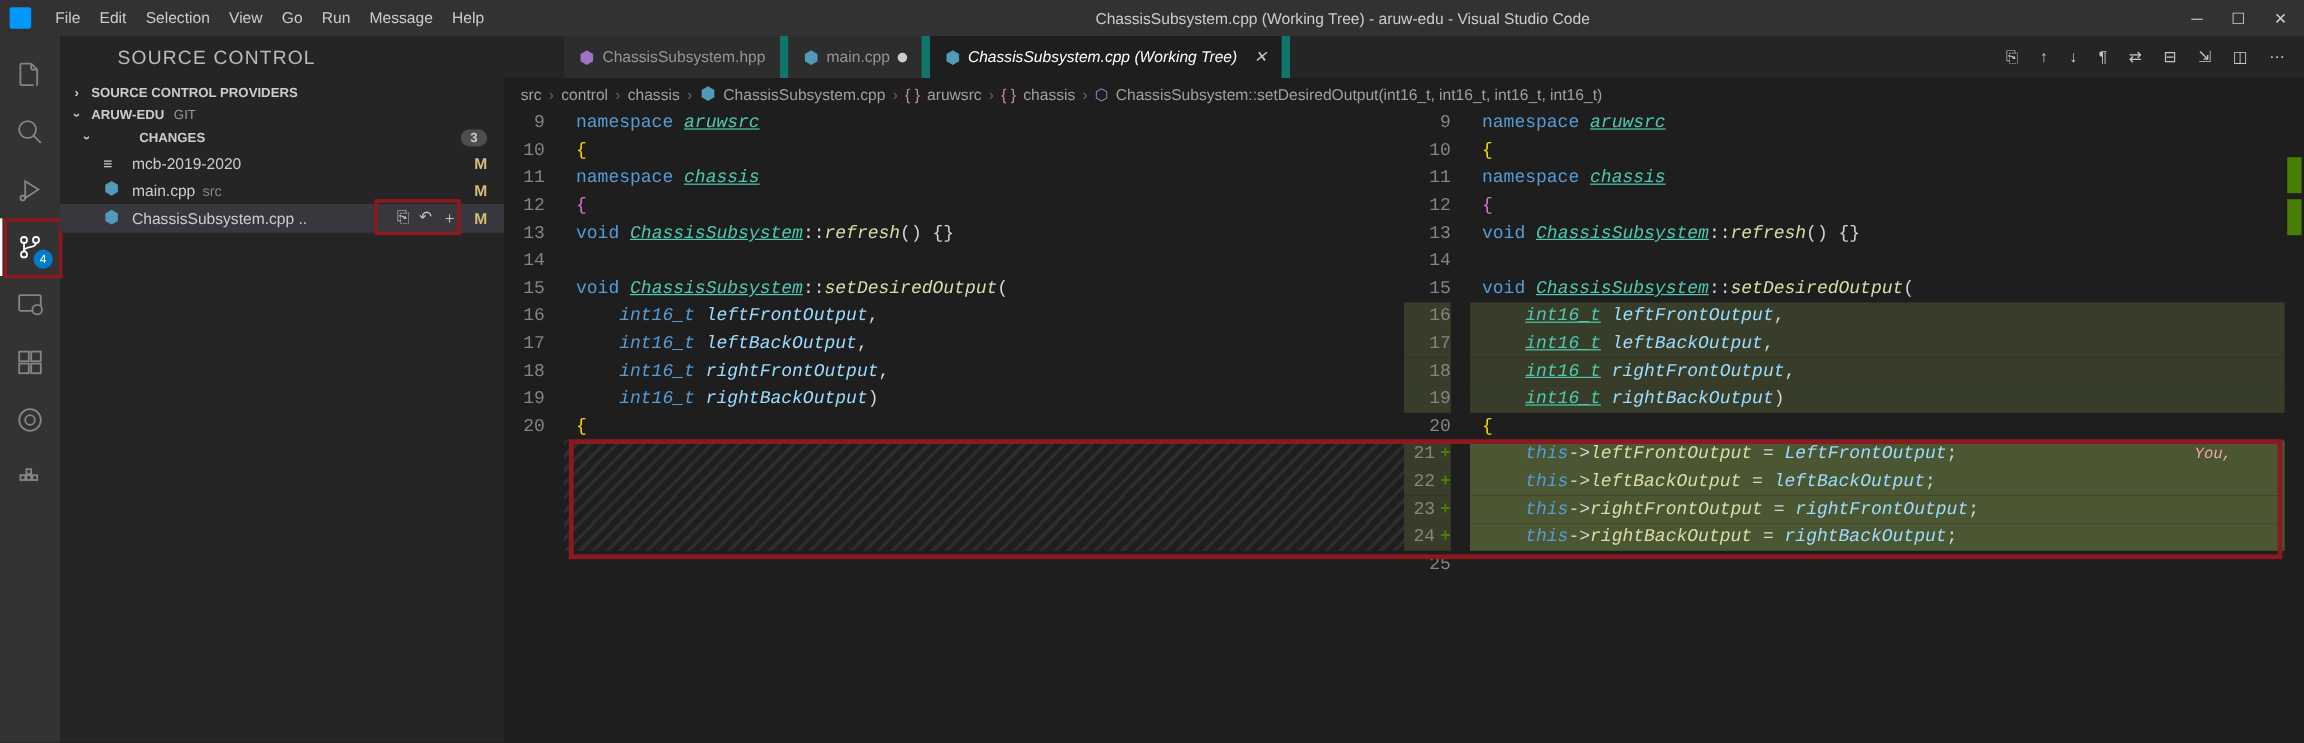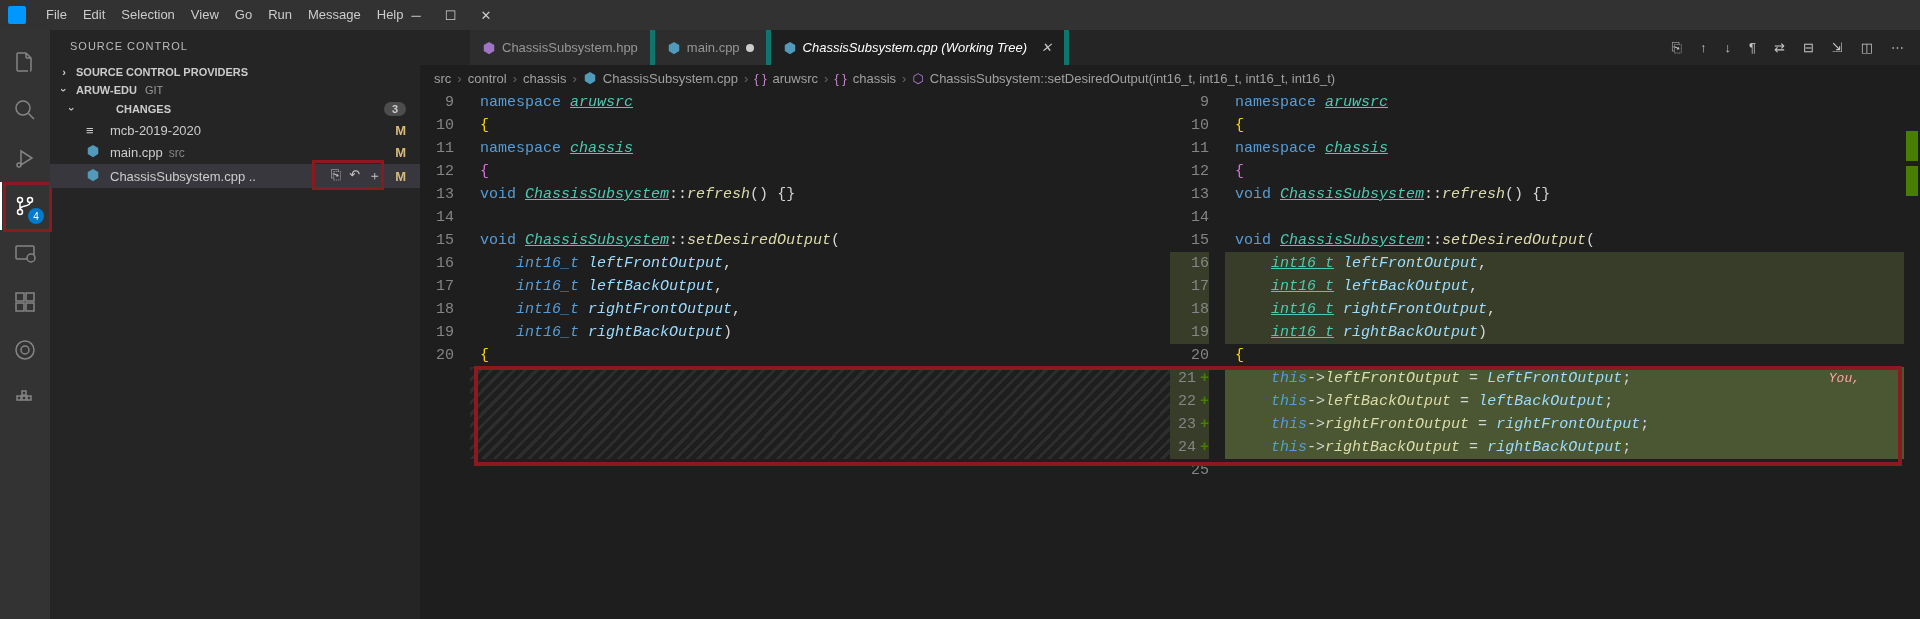--- a/index.html
+++ b/index.html
@@ -104,23 +104,24 @@
 .scm-wrapper { position: relative; }
 
 .sidebar {
   width: 370px;
   background: #252526;
   display: flex;
   flex-direction: column;
 }
 .sidebar-header {
   padding: 10px 20px;
-  font-size: 11px;
+  font-size: 16px;
   letter-spacing: 1px;
   color: #bbbbbb;
+  margin-left: 28px;
 }
 .provider-row {
   padding: 4px 6px;
   display: flex;
   align-items: center;
   font-size: 11px;
   font-weight: 700;
   color: #cccccc;
 }
 .provider-row .chev { margin-right: 4px; width: 16px; text-align: center; }
@@ -195,21 +196,21 @@
   background: #252526;
   height: 35px;
 }
 .tab {
   display: flex;
   align-items: center;
   padding: 0 12px;
   height: 35px;
   background: #2d2d2d;
   color: #969696;
-  border-right: 5px solid #0f766e;
+  border-right: 7px solid #0f766e;
   cursor: pointer;
   gap: 6px;
 }
 .tab.active { background: #1e1e1e; color: #ffffff; font-style: italic; }
 .tab .close { margin-left: 8px; color: #c5c5c5; }
 .tab-actions { margin-left: auto; display: flex; gap: 18px; padding: 0 16px; color: #c5c5c5; }
 .tab-actions span { cursor: pointer; }
 
 .breadcrumbs {
   display: flex;
@@ -295,20 +296,21 @@
   <div class="menu-items">
     <div class="menu-item">File</div>
     <div class="menu-item">Edit</div>
     <div class="menu-item">Selection</div>
     <div class="menu-item">View</div>
     <div class="menu-item">Go</div>
     <div class="menu-item">Run</div>
     <div class="menu-item">Message</div>
     <div class="menu-item">Help</div>
   </div>
+  <div class="window-title">ChassisSubsystem.cpp (Working Tree) - aruw-edu - Visual Studio Code</div>
   <div class="window-controls">
     <span>─</span>
     <span>☐</span>
     <span>✕</span>
   </div>
 </div>
 
 <div class="main-area">
 
   <div class="activitybar">

